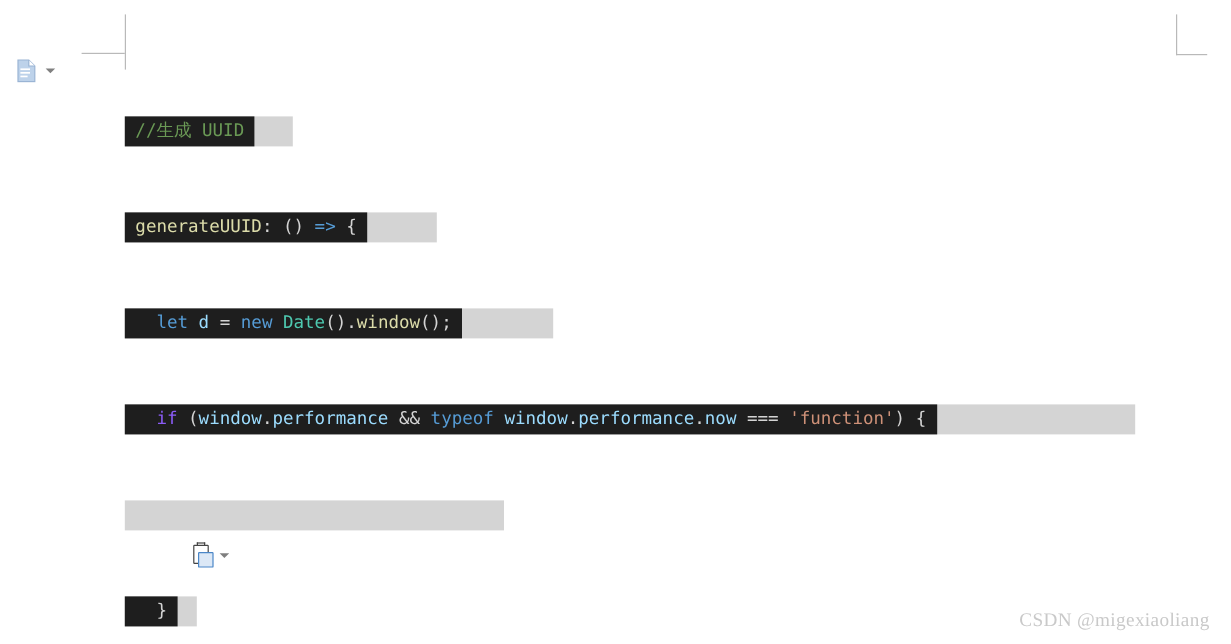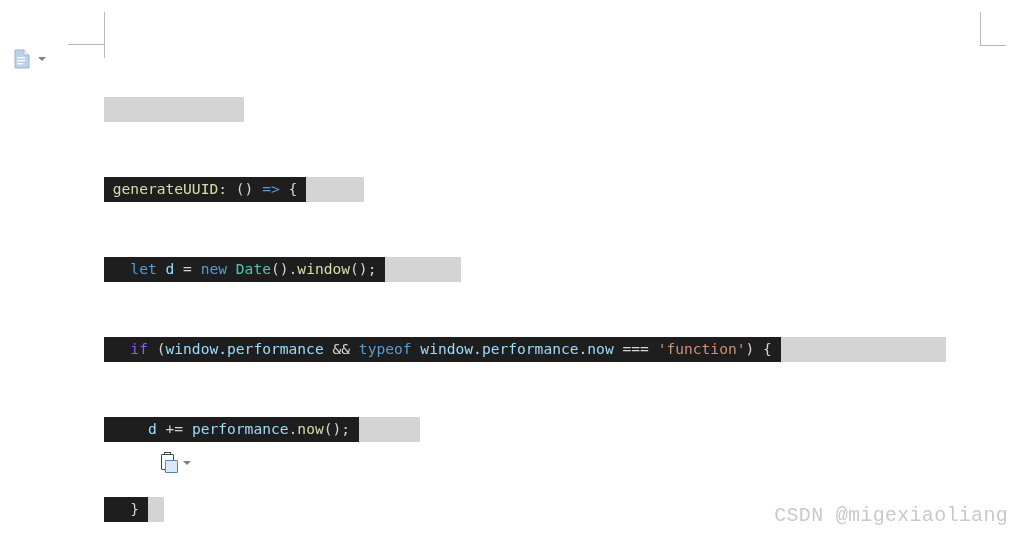--- a/index.html
+++ b/index.html
@@ -174,22 +174,22 @@
     border-right: 4px solid transparent;
     border-top: 4px solid #7f7f7f;
   }
 
   
   #watermark {
     position: absolute;
     right: 18px;
     bottom: 10px;
     color: #c9c9c9;
-    font-size: 20px;
-    font-family: Liberation Mono, monospace;
+    font-size: 16px;
+    font-family: Liberation Serif, serif;
     letter-spacing: 0.3px;
     user-select: none;
   }
 </style>
 </head>
 <body>
 
 <div id="page">
 
   <div class="margin-mark" id="margin-tl">
@@ -212,40 +212,40 @@
         <rect x="3" y="14" width="6" height="1.4" fill="#ffffff"></rect>
       </svg>
     </span>
     <span class="caret-down"></span>
   </div>
 
   <div id="code-block">
 
     <div class="code-line">
       <div class="sel-band" style="width:140px"></div>
+      <span class="dark-run"><span class="pad"> </span><span class="t-comment">//生成 UUID</span><span class="pad"> </span></span>
     </div>
 
     <div class="code-line">
       <div class="sel-band" style="width:260px"></div>
       <span class="dark-run"><span class="pad"> </span><span class="t-func squiggle">generateUUID</span><span class="t-op">: () </span><span class="t-decl">=&gt;</span><span class="t-op"> {</span><span class="pad"> </span></span>
     </div>
 
     <div class="code-line">
       <div class="sel-band" style="width:357px"></div>
       <span class="dark-run"><span class="pad">   </span><span class="t-decl">let</span><span class="t-op"> </span><span class="t-var">d</span><span class="t-op"> = </span><span class="t-decl">new</span><span class="t-op"> </span><span class="t-class">Date</span><span class="t-op">().</span><span class="t-func squiggle">window</span><span class="t-op">();</span><span class="pad"> </span></span>
     </div>
 
     <div class="code-line">
       <div class="sel-band" style="width:842px"></div>
       <span class="dark-run"><span class="pad">   </span><span class="t-kw">if</span><span class="t-op"> (</span><span class="t-var">window</span><span class="t-op">.</span><span class="t-var">performance</span><span class="t-op"> &amp;&amp; </span><span class="t-decl squiggle">typeof</span><span class="t-op"> </span><span class="t-var">window</span><span class="t-op">.</span><span class="t-var">performance</span><span class="t-op">.</span><span class="t-var">now</span><span class="t-op"> === </span><span class="t-str">'function'</span><span class="t-op">) {</span><span class="pad"> </span></span>
     </div>
 
     <div class="code-line">
       <div class="sel-band" style="width:316px"></div>
-      <span class="dark-run"><span class="pad">     </span><span class="t-var">d</span><span class="t-op"> += </span><span class="t-var">performance</span><span class="t-op">.</span><span class="t-func">now</span><span class="t-op">();</span><span class="pad"> </span></span>
     </div>
 
     <div class="code-line">
       <div class="sel-band" style="width:60px"></div>
       <span class="dark-run"><span class="pad">   </span><span class="t-op">}</span><span class="pad"> </span></span>
     </div>
 
     
 
     

